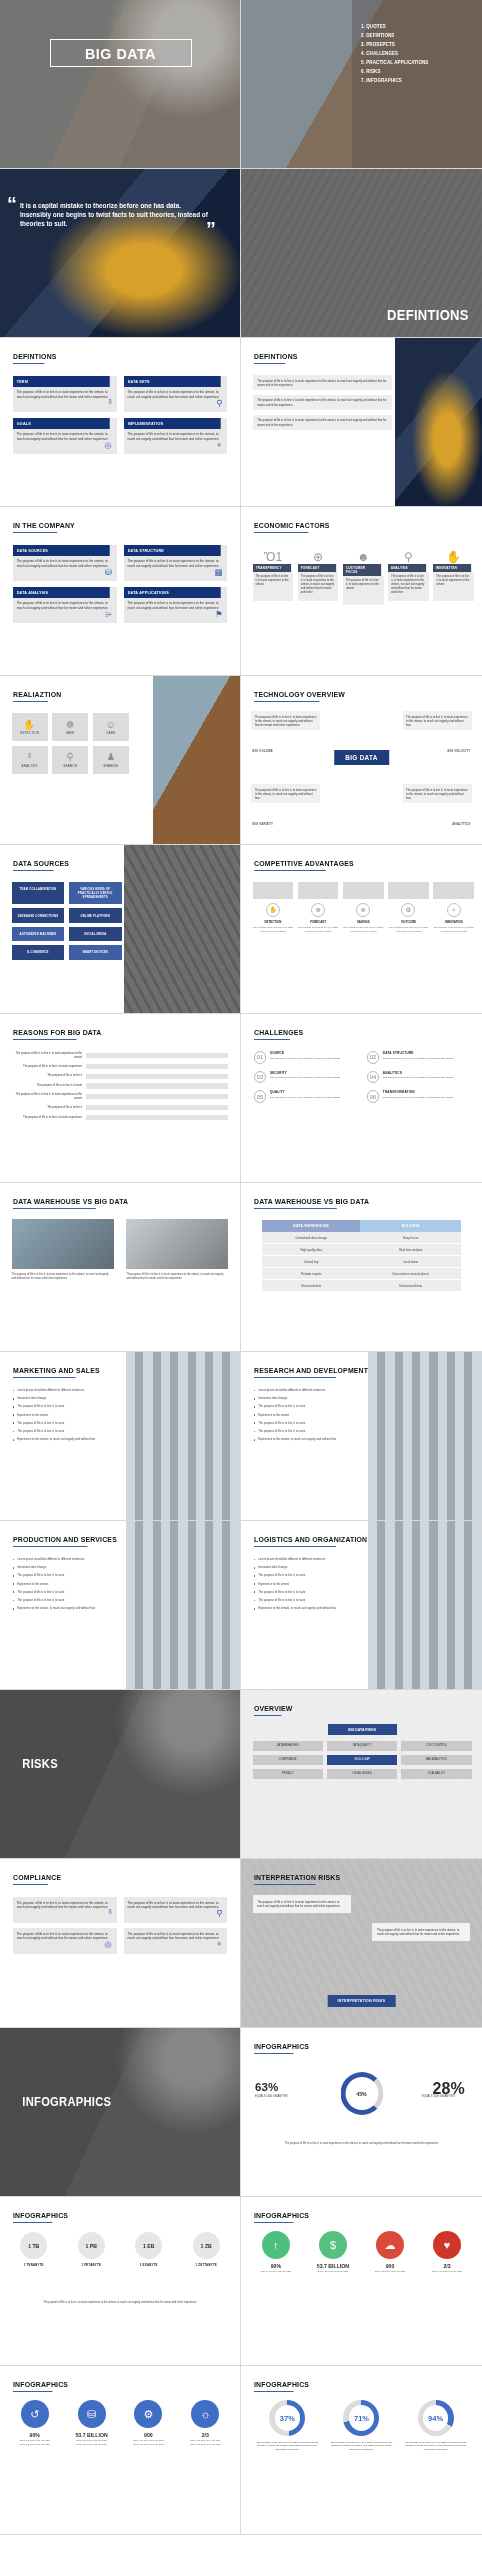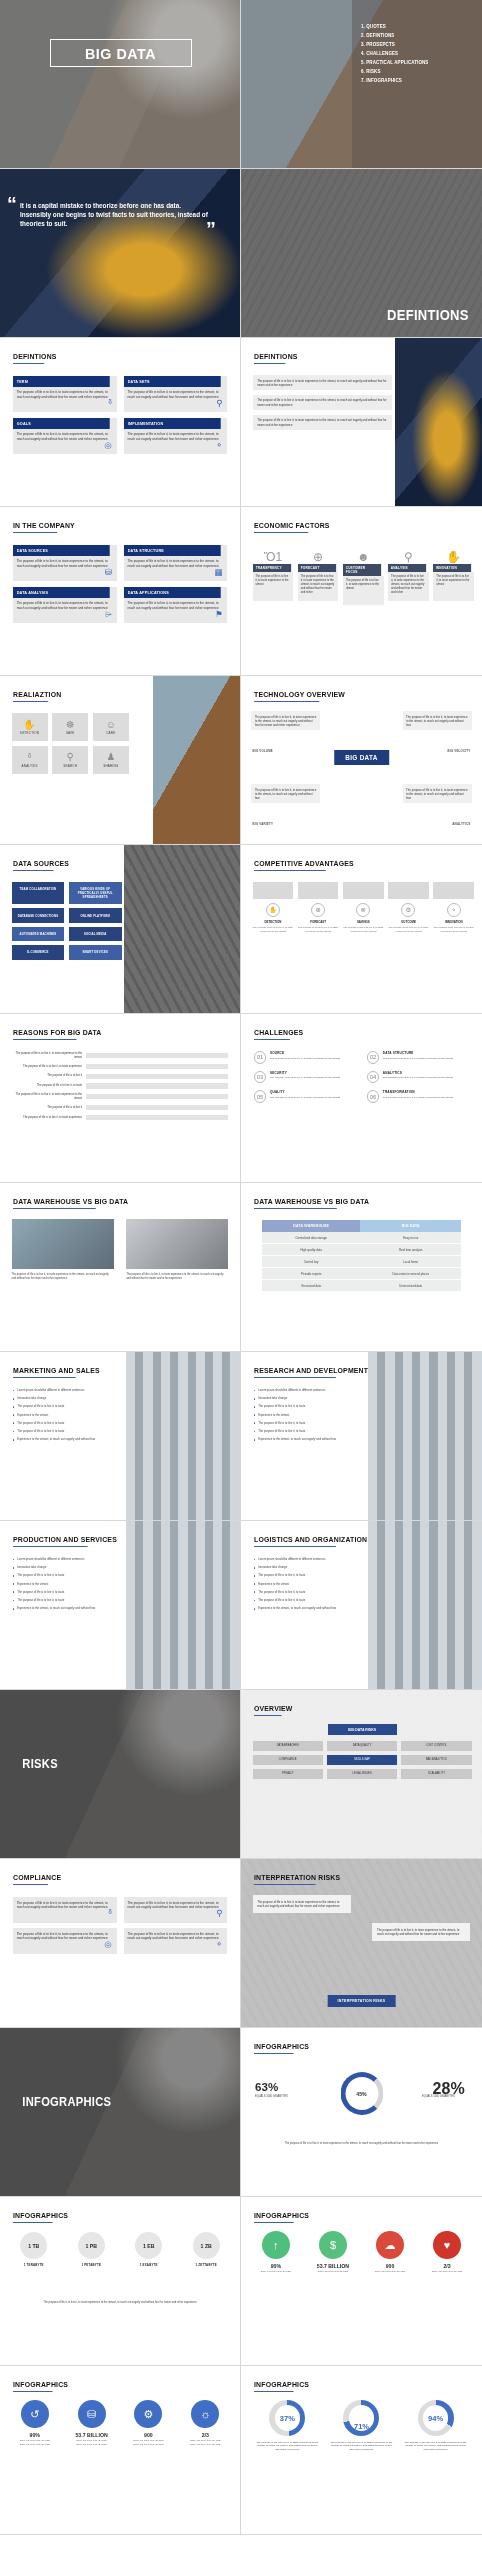--- a/index.html
+++ b/index.html
@@ -691,21 +691,21 @@
         <div class="dcell">
         <div class="dring" style="background:conic-gradient(#3f6ec4 0 173deg,#dcdcdc 173deg 360deg)">
           <div style="width:25.5px;height:25.5px;border-radius:50%;background:#fff;display:flex;align-items:center;justify-content:center">
             <span>37%</span>
             </div>
           </div>
         <div class="dtxt">The purpose of life is to live it, to taste experience to the utmost, to reach out eagerly and without fear for newer and richer experience</div>
         </div>
         <div class="dcell">
         <div class="dring" style="background:conic-gradient(#3f6ec4 0 256deg,#dcdcdc 256deg 360deg)">
-          <div style="width:25.5px;height:25.5px;border-radius:50%;background:#fff;display:flex;align-items:flex-end;justify-content:center">
+          <div style="width:25.5px;height:25.5px;border-radius:50%;background:#fff;display:flex;align-items:center;justify-content:center">
             <span>71%</span>
             </div>
           </div>
         <div class="dtxt">The purpose of life is to live it, to taste experience to the utmost, to reach out eagerly and without fear for newer and richer experience</div>
         </div>
         <div class="dcell">
         <div class="dring" style="background:conic-gradient(#3f6ec4 0 119deg,#dcdcdc 119deg 360deg)">
           <div style="width:25.5px;height:25.5px;border-radius:50%;background:#fff;display:flex;align-items:center;justify-content:center">
             <span>94%</span>
             </div>

